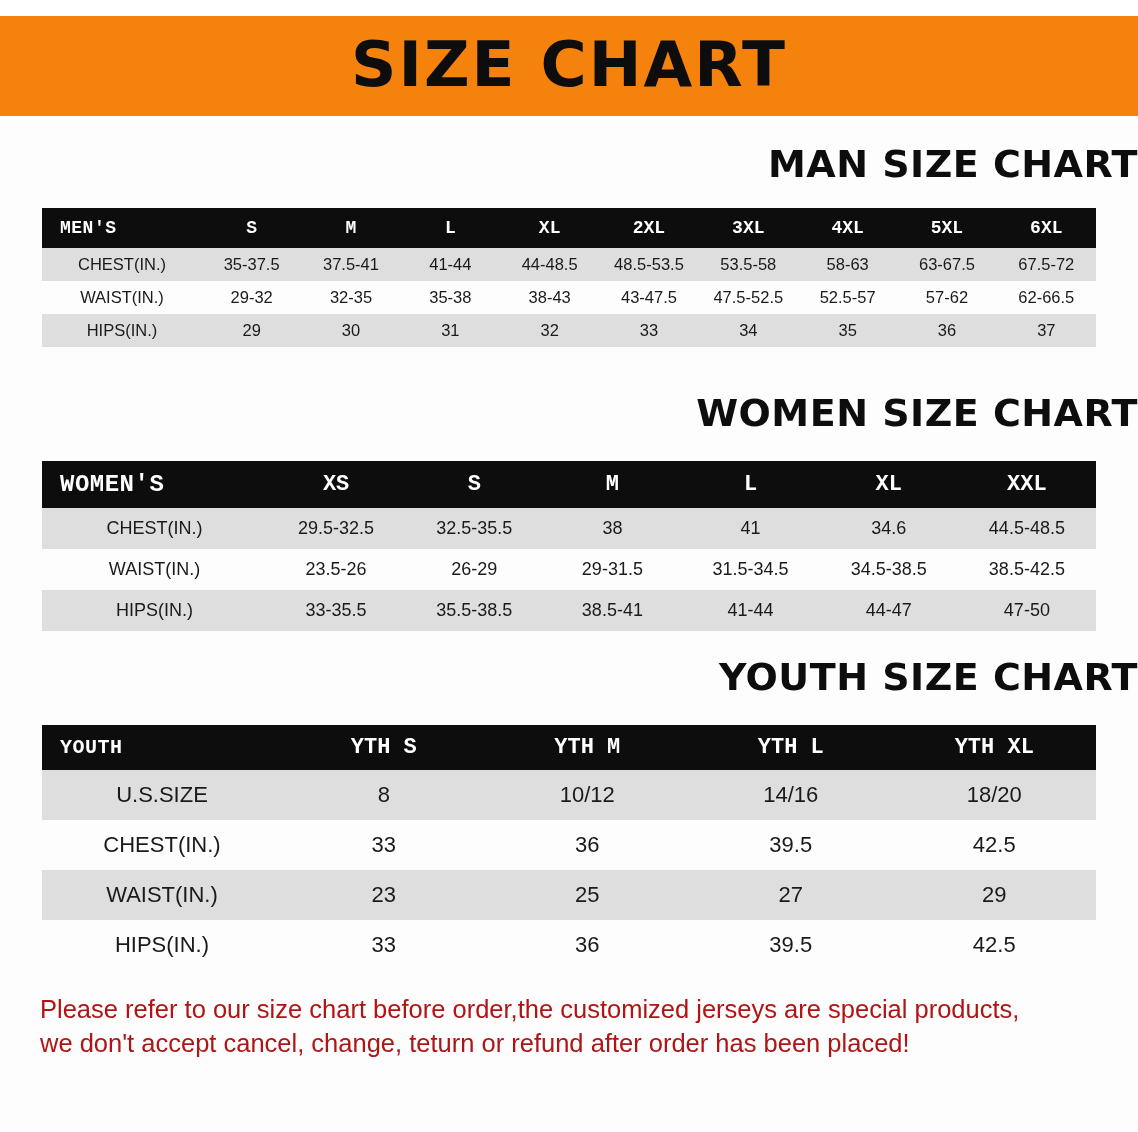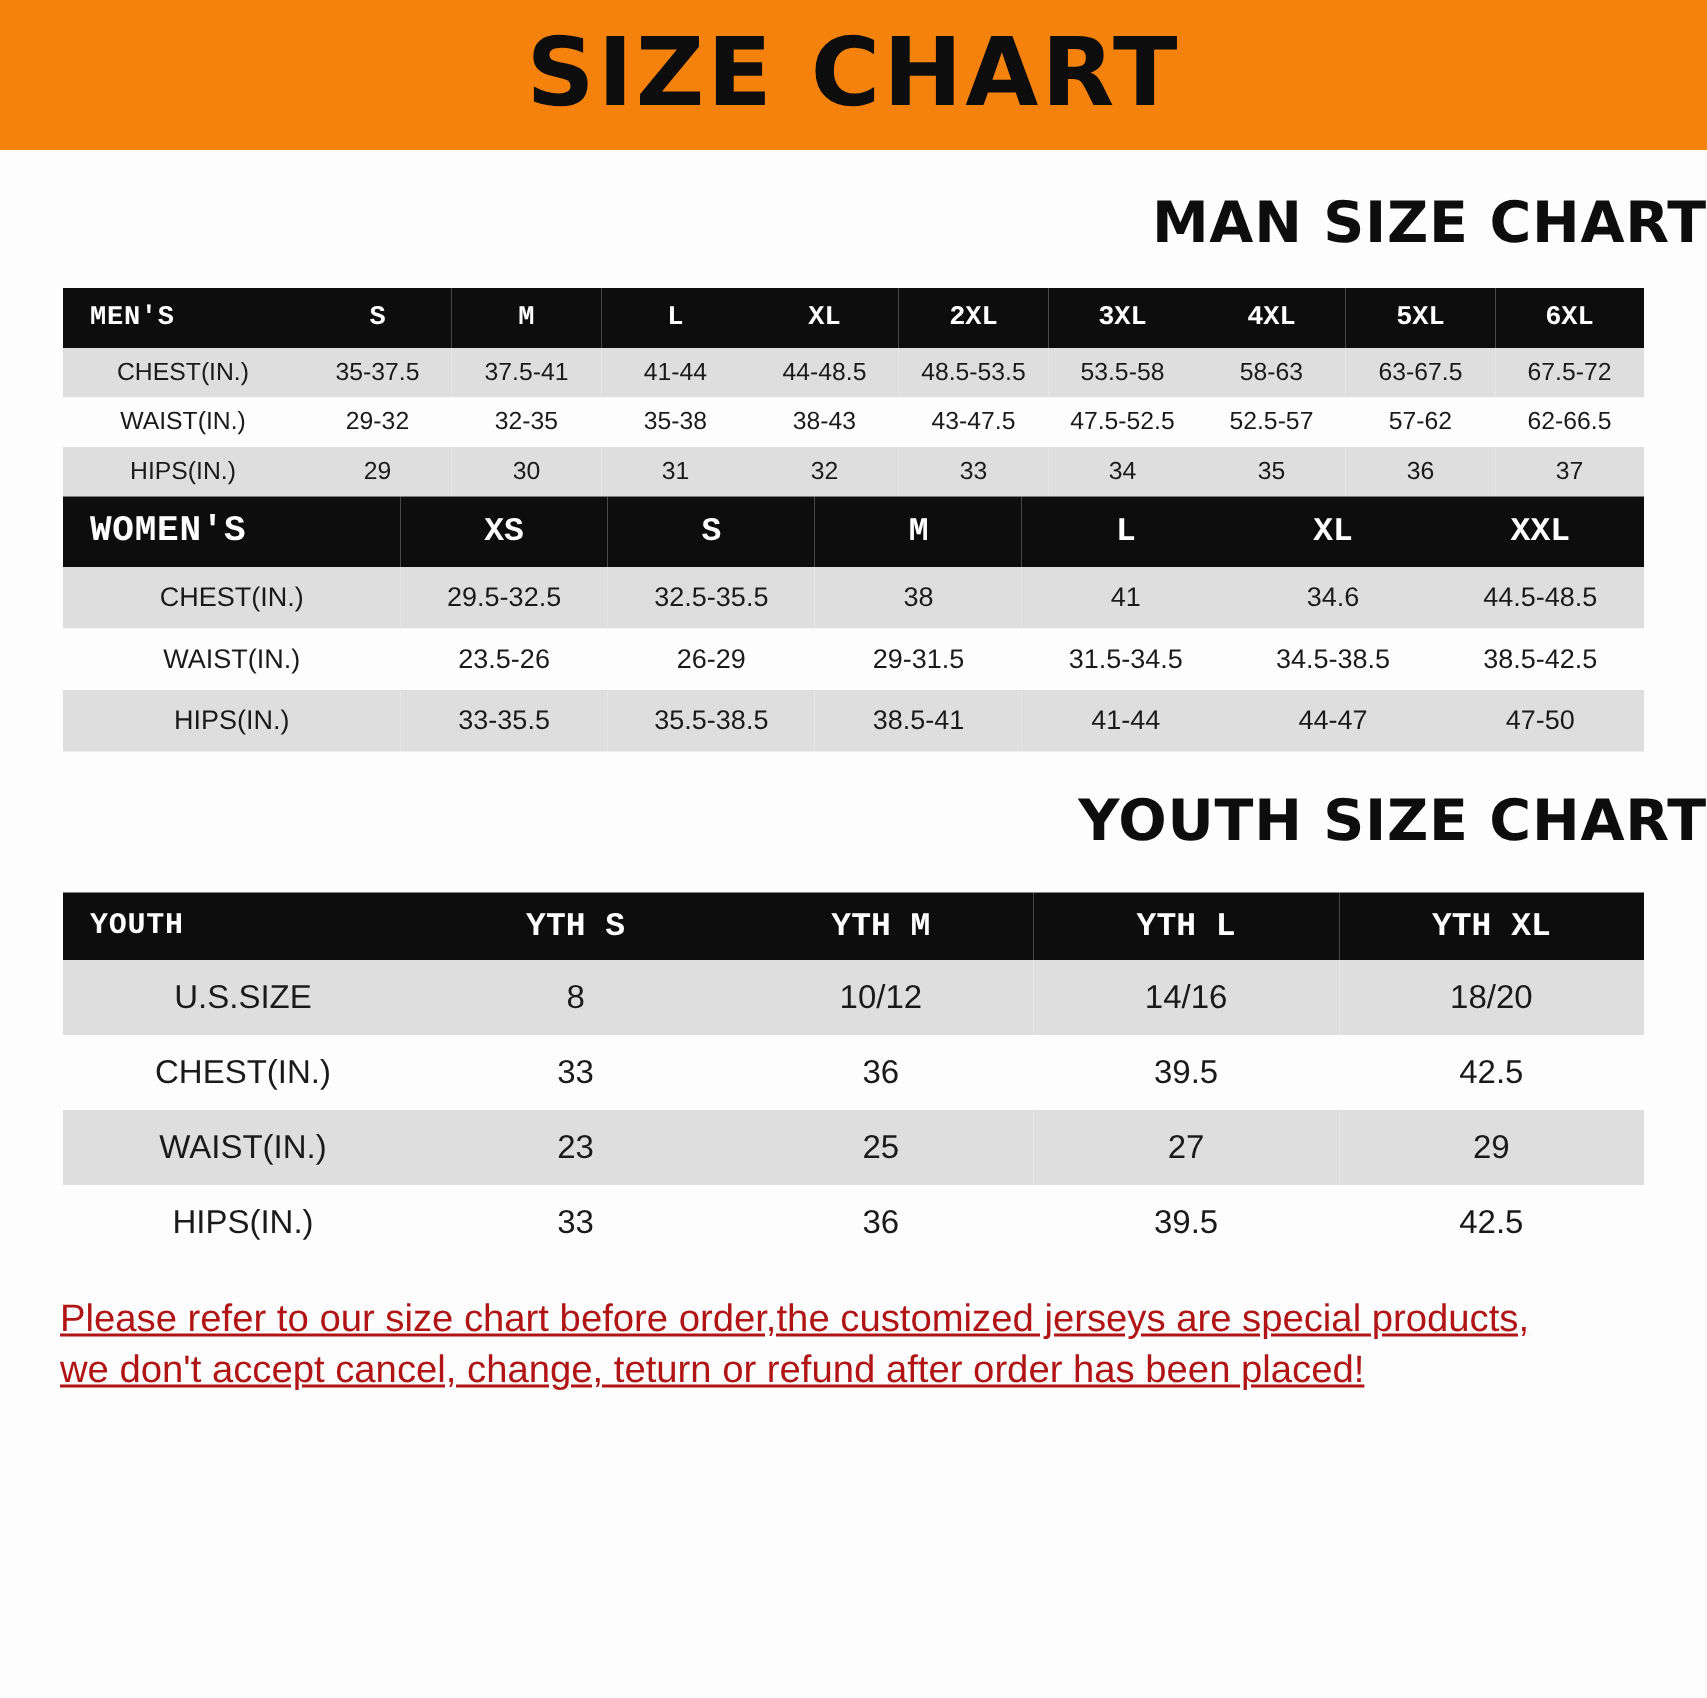--- a/index.html
+++ b/index.html
@@ -22,20 +22,21 @@
   }
 
   
   .banner {
     width: 100%;
     height: 100px;
     background: #f5820d;
     display: flex;
     align-items: center;
     justify-content: center;
+    margin-top: 16px;
   }
   .banner-title {
     font-family: "DejaVu Sans", sans-serif;
     font-weight: bold;
     font-size: 63px;
     letter-spacing: 2px;
     color: #0d0d0d;
     line-height: 1;
     margin-top: -4px;
   }
@@ -109,21 +110,20 @@
   .youth-tbl tbody td { font-size: 22px; padding: 12px 0; }
 
   
   .note {
     margin: 22px 40px 0 40px;
     color: #b01414;
     font-family: "Liberation Sans", sans-serif;
     font-size: 25.5px;
     line-height: 1.35;
     text-align: left;
-    text-decoration: underline;
   }
 </style>
 </head>
 <body>
 
 <div class="page">
 
   <div class="banner">
     <div class="banner-title">SIZE CHART</div>
   </div>
@@ -191,20 +191,21 @@
           <td>33</td>
           <td>34</td>
           <td>35</td>
           <td>36</td>
           <td>37</td>
         </tr>
       </tbody>
     </table>
   </div>
 
+  <div class="section-heading h-women">WOMEN SIZE CHART</div>
   <div class="tbl-wrap">
     <table class="women-tbl">
       <colgroup>
         <col class="c0">
           <col>
           <col>
           <col>
           <col>
           <col>
           <col>

